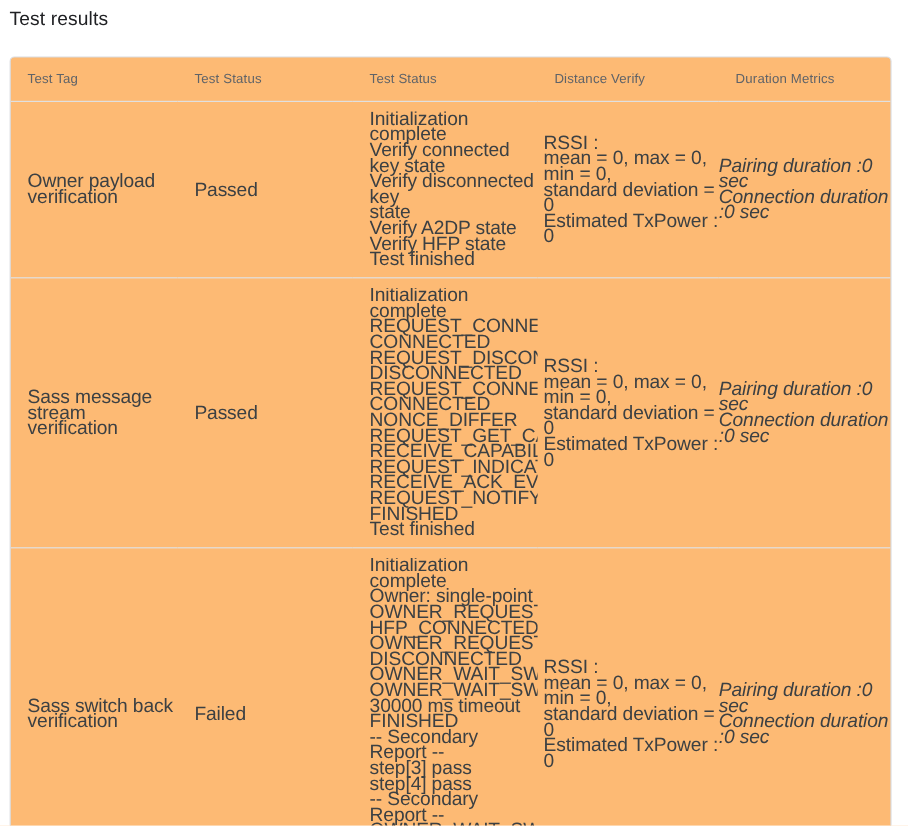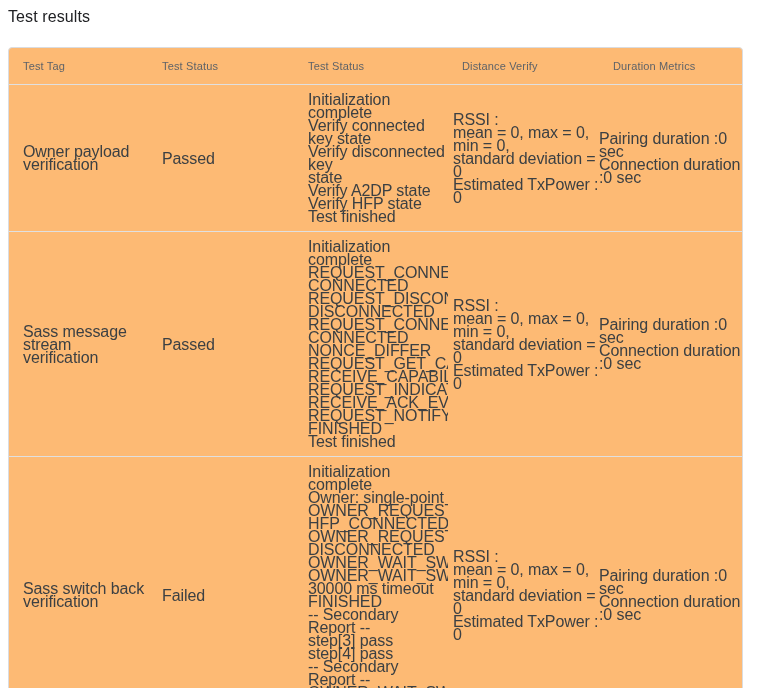--- a/index.html
+++ b/index.html
@@ -56,21 +56,21 @@
   tbody tr.data-row:last-child { border-bottom: none; }
   .pre { white-space: pre-line; line-height: 13px; }
   td.cell-message { padding-right: 0; }
   td.cell-message .cell-text {
     overflow: hidden;
     white-space: pre-line;
     line-height: 13px;
     word-break: keep-all;
   }
   td.cell-distance { padding-left: 5px; }
-  td.cell-duration { padding-left: 0; }
+  td.cell-duration { padding-left: 0; font-style: italic; }
   td.cell-tag .cell-text, td.cell-status .cell-text { line-height: 13px; white-space: pre-line; }
   
   .table-footer {
     height: 40px;
     display: flex;
     align-items: center;
     justify-content: flex-end;
     padding-right: 2px;
   }
   .range-label {

